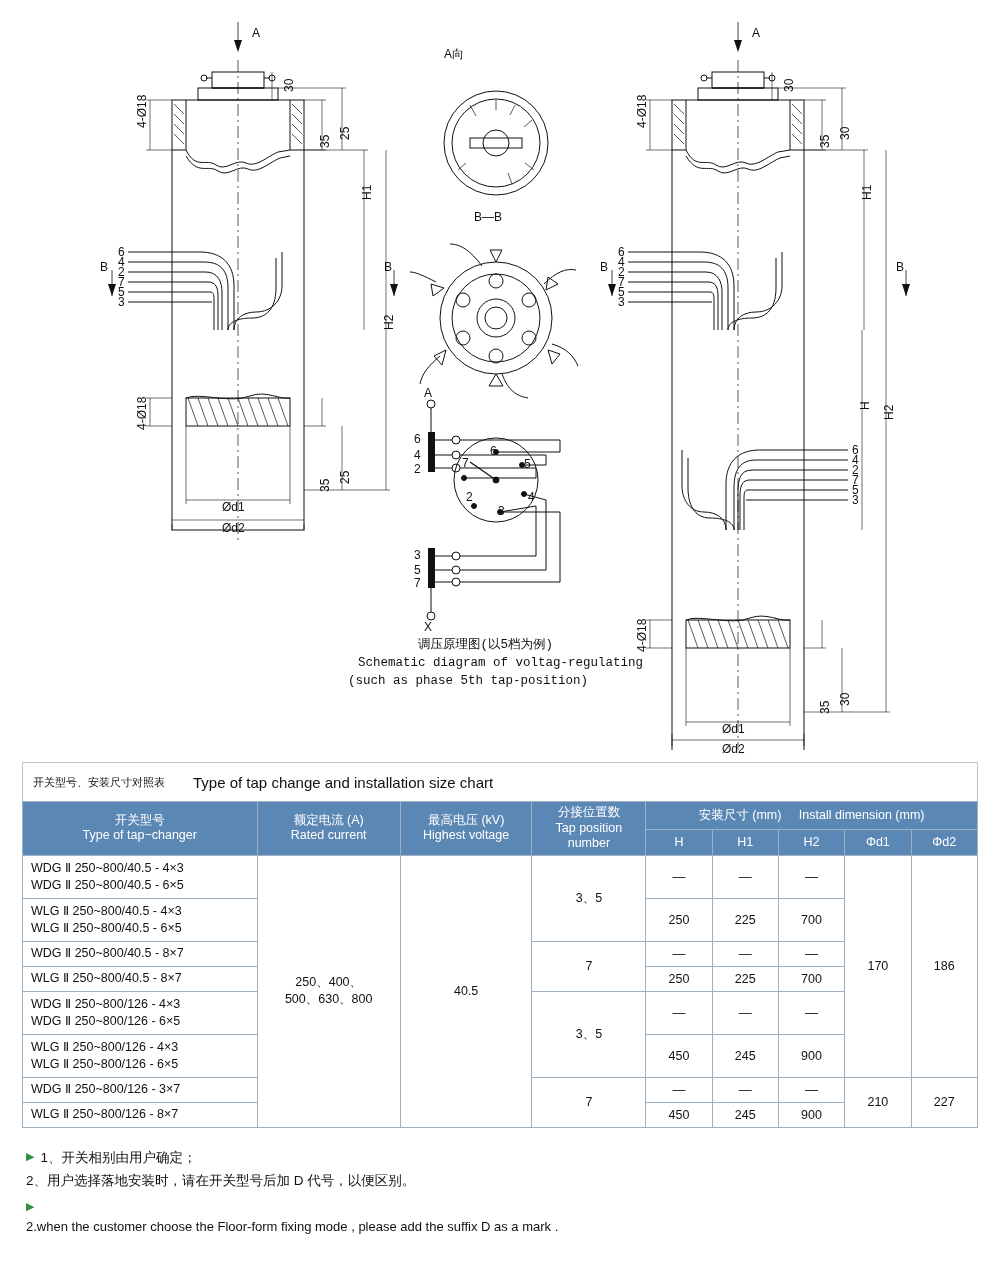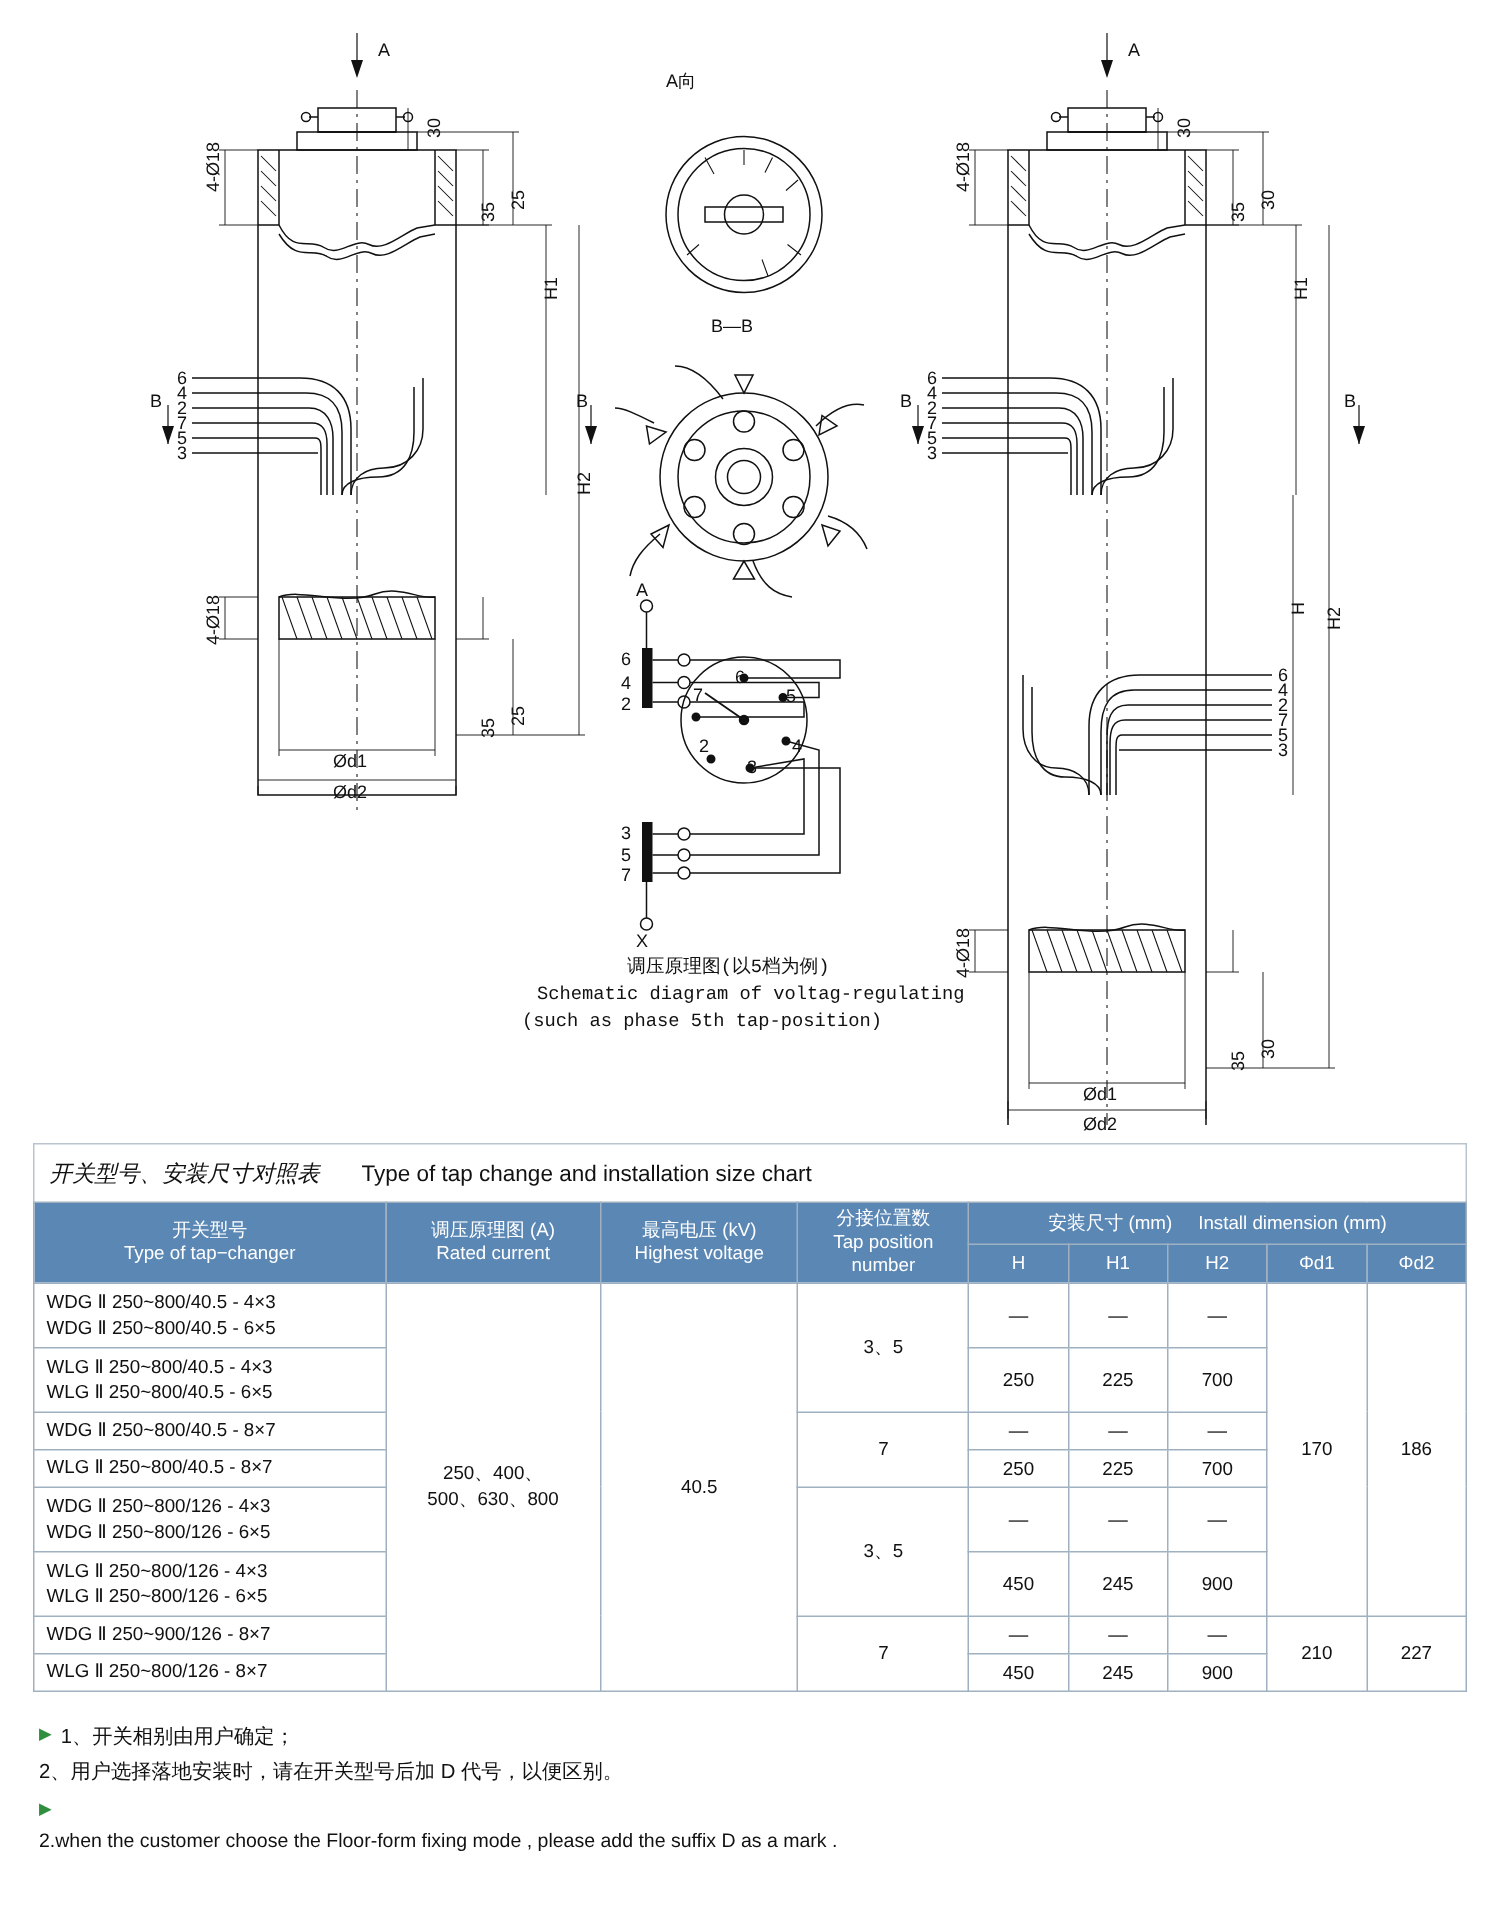--- a/index.html
+++ b/index.html
@@ -6,21 +6,21 @@
   body{width:1000px;height:1272px;position:relative;font-family:"Liberation Sans",sans-serif;color:#111;}
   .wrap{position:relative;width:1000px;height:1272px;overflow:hidden;}
   .drawing{position:absolute;left:0;top:0;width:1000px;height:750px;}
   .lbl{position:absolute;font-size:12px;color:#111;white-space:nowrap;}
   .lbl.v{transform-origin:left top;}
   .cap{position:absolute;font-family:"Liberation Mono",monospace;font-size:12.5px;color:#111;white-space:nowrap;}
 
   
   .tablebox{position:absolute;left:22px;top:762px;width:956px;}
   .tbl-title{height:38px;display:flex;align-items:center;padding-left:10px;font-size:15px;color:#111;border:1px solid #b9c4cf;border-bottom:none;background:#fff;}
-  .tbl-title .cn{font-size:15px;font-style:italic;}
+  .tbl-title .cn{font-size:11px;}
   .tbl-title .en{font-size:15px;margin-left:28px;}
   table{border-collapse:collapse;width:100%;font-size:12.5px;}
   th,td{border:1px solid #9fb0c0;text-align:center;vertical-align:middle;color:#111;}
   thead th{background:#5b87b5;color:#fff;font-weight:normal;line-height:1.25;padding:3px 2px;}
   thead th.sub{padding:2px;}
   td{height:22px;}
   td.model{text-align:left;padding-left:8px;font-size:12.5px;line-height:1.35;}
   .dash{font-size:13px;}
   
   .notes{position:absolute;left:26px;top:1148px;width:940px;font-size:13.5px;line-height:1.55;color:#111;}
@@ -397,21 +397,21 @@
       <span class="en">Type of tap change and installation size chart</span>
     </div>
     <table>
       <thead>
         <tr>
           <th rowspan="2" style="width:232px">
             <div>开关型号</div>
             <div>Type of tap−changer</div>
           </th>
           <th rowspan="2" style="width:140px">
-            <div>调压原理图 (A)</div>
+            <div>额定电流 (A)</div>
             <div>Rated current</div>
           </th>
           <th rowspan="2" style="width:128px">
             <div>最高电压 (kV)</div>
             <div>Highest voltage</div>
           </th>
           <th rowspan="2" style="width:110px">
             <div>分接位置数</div>
             <div>Tap position</div>
             <div>number</div>
@@ -495,21 +495,21 @@
             <div>WLG Ⅱ 250~800/126 - 4×3</div>
             <div>WLG Ⅱ 250~800/126 - 6×5</div>
           </td>
           <td>450</td>
           <td>245</td>
           <td>900</td>
         </tr>
 
         <tr>
           <td class="model">
-            <div>WDG Ⅱ 250~900/126 - 8×7</div>
+            <div>WDG Ⅱ 250~800/126 - 3×7</div>
           </td>
           <td rowspan="2">7</td>
           <td class="dash">—</td>
           <td class="dash">—</td>
           <td class="dash">—</td>
           <td rowspan="2">210</td>
           <td rowspan="2">227</td>
         </tr>
 
         <tr>

